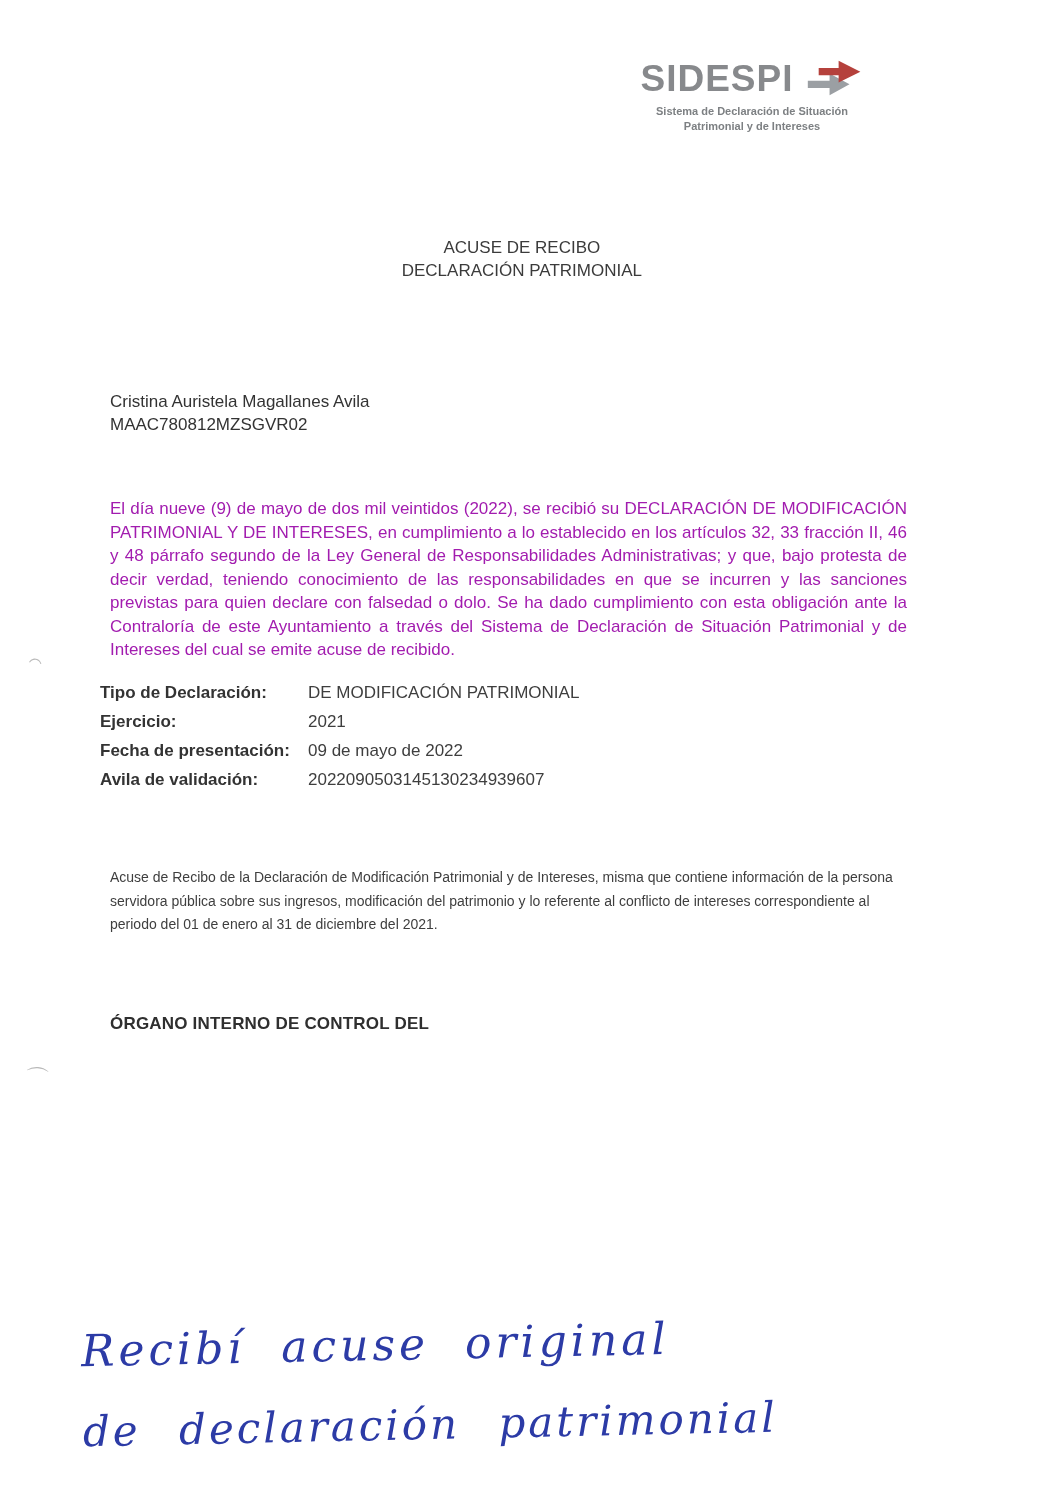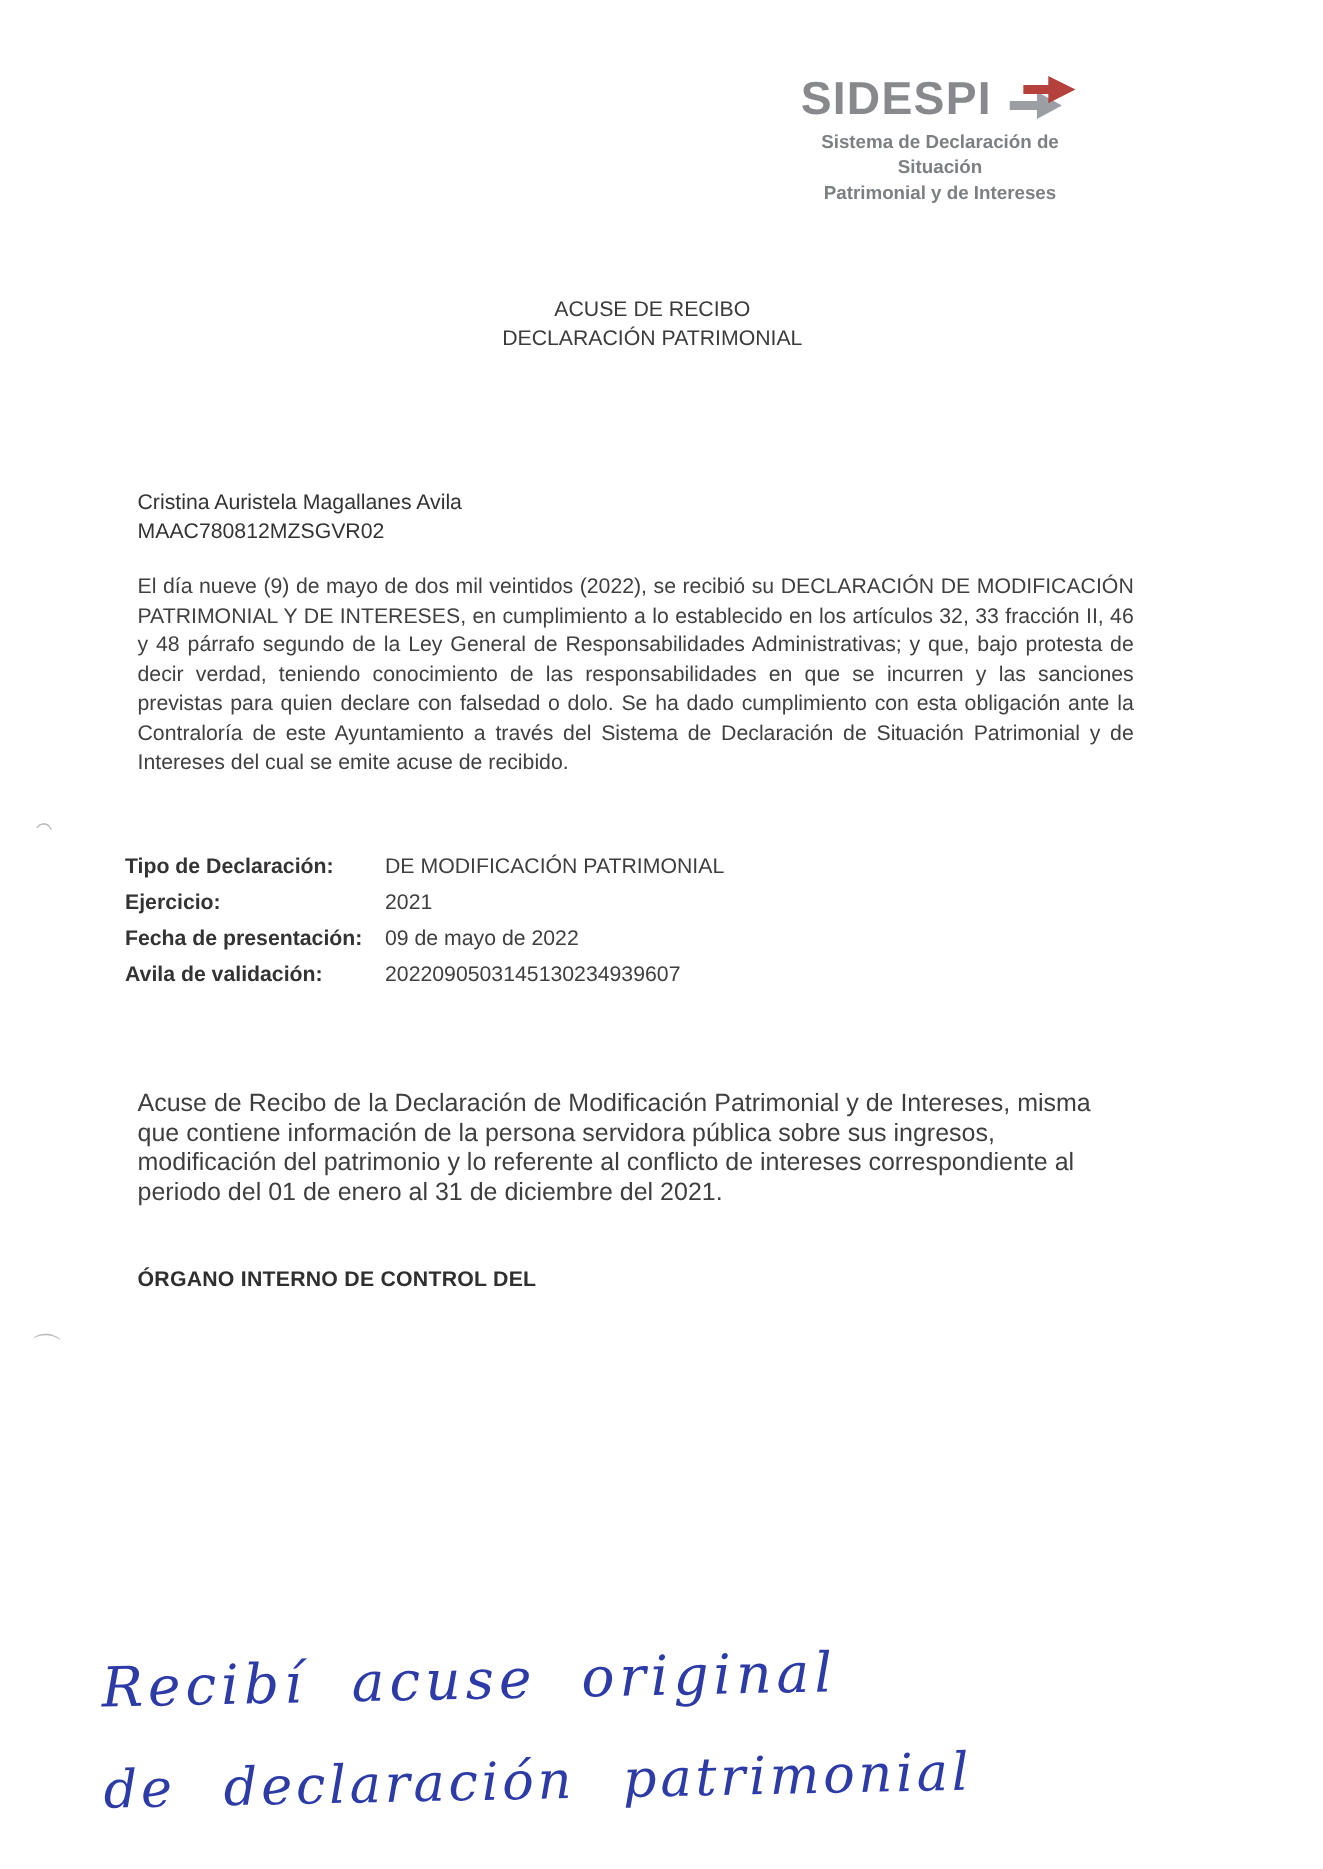--- a/index.html
+++ b/index.html
@@ -38,21 +38,21 @@
     color: #87898c;
     line-height: 1;
   }
   .logo-arrow {
     width: 58px;
     height: 44px;
     margin-left: -6px;
   }
   .logo-subtitle {
     margin-top: 4px;
-    font-size: 15px;
+    font-size: 11px;
     font-weight: bold;
     color: #7d8083;
     line-height: 1.35;
   }
 
   
   .doc-title {
     position: absolute;
     top: 236px;
     left: 0;
@@ -71,27 +71,27 @@
     left: 110px;
     font-size: 17px;
     font-weight: normal;
     line-height: 23px;
     color: #333333;
   }
 
   
   .body-par {
     position: absolute;
-    top: 440px;
+    top: 480px;
     left: 110px;
     width: 797px;
     font-size: 17px;
     line-height: 23.5px;
     text-align: justify;
-    color: #404040;
+    color: #a21caf;
   }
 
   
   .fields {
     position: absolute;
     top: 683px;
     left: 100px;
     font-size: 17px;
     color: #3e3e3e;
   }
@@ -109,21 +109,21 @@
   .field-value {
     color: #3e3e3e;
   }
 
   
   .closing-par {
     position: absolute;
     top: 852px;
     left: 110px;
     width: 800px;
-    font-size: 20px;
+    font-size: 14px;
     line-height: 23.5px;
     text-align: left;
     color: #3e3e3e;
   }
 
   
   .office {
     position: absolute;
     top: 1014px;
     left: 110px;

